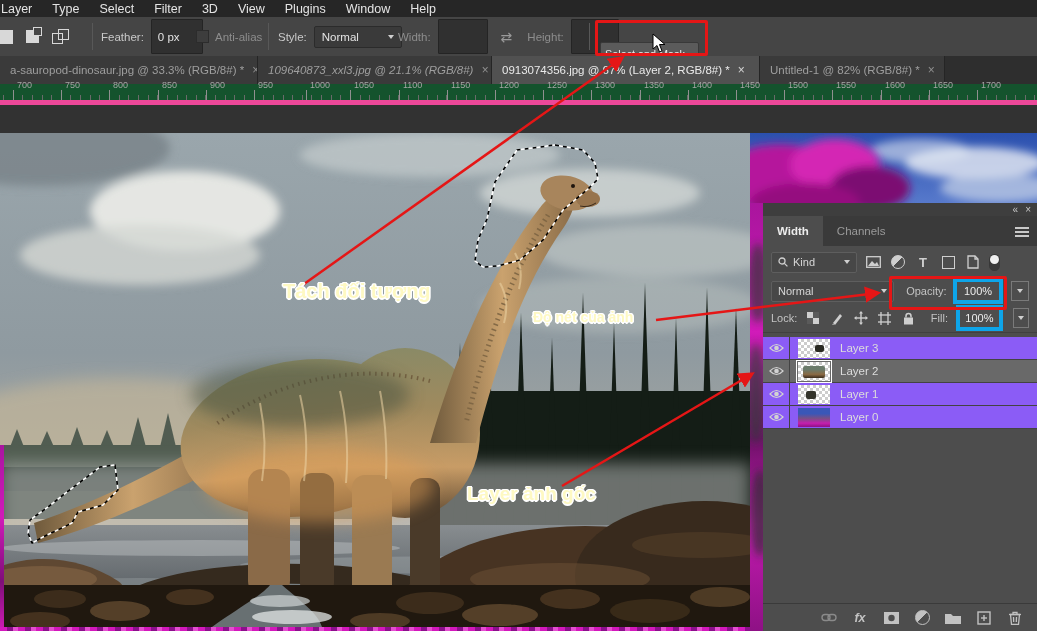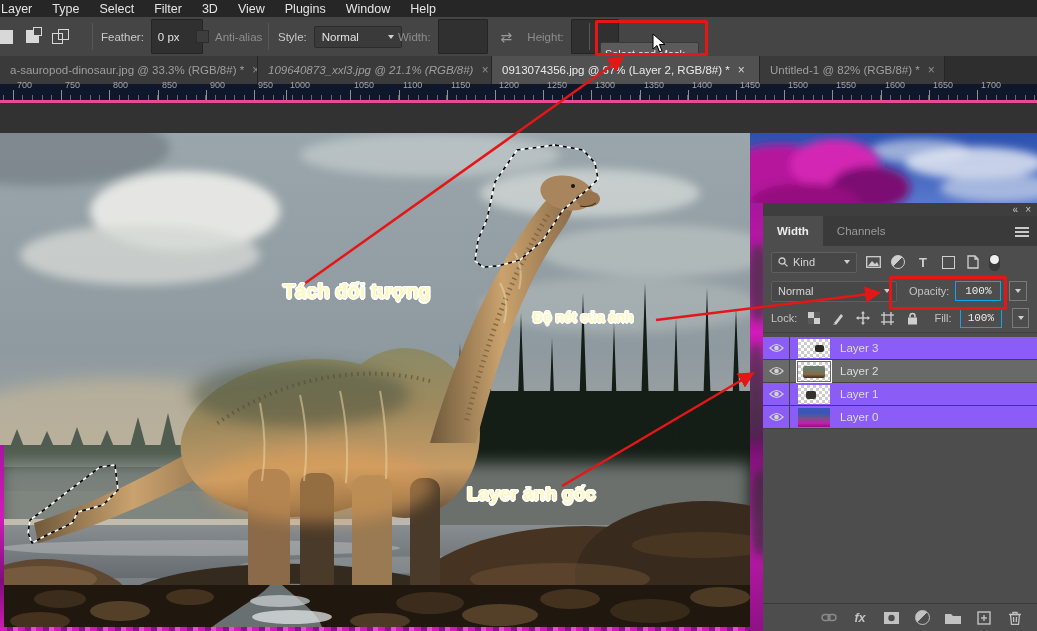--- a/index.html
+++ b/index.html
@@ -37,22 +37,22 @@
          display:flex;align-items:center;justify-content:center;}
   
   .tabbar{position:absolute;top:56px;left:0;right:0;height:28px;background:#2e2e2e;
           display:flex;z-index:10;}
   .dtab{height:100%;display:flex;align-items:center;gap:8px;padding:0 10px;background:#3a3a3a;
         border-right:1px solid #252525;color:#9e9e9e;font-size:11.5px;overflow:hidden;
         box-sizing:border-box;flex:0 0 auto;white-space:nowrap;}
   .dtab.active{background:#515151;color:#eaeaea;}
   .dtab .tx{font-size:12px;opacity:.85;}
   
-  .ruler{position:absolute;top:84px;left:0;right:0;height:16px;background:#0f172a;
-         border-bottom:3px solid #ec4899;z-index:10;padding-left:22px;}
+  .ruler{position:absolute;top:84px;left:0;right:0;height:16px;background:#14532d;
+         border-bottom:5px solid #ec4899;z-index:10;padding-left:22px;}
   .ruler .minors{position:absolute;bottom:0;left:3px;right:0;height:5px;
     background:repeating-linear-gradient(90deg,#6a6a6a 0 1px,transparent 1px 9.64px);}
   .tick{position:absolute;bottom:0;height:10px;border-left:1px solid #909090;}
   .tick span{position:absolute;left:3px;top:-10px;font-size:9px;color:#a5a5a5;}
   
   .canvas{position:absolute;top:100px;left:0;width:1037px;height:531px;background:#323232;}
   .scene{position:absolute;left:0;top:33px;z-index:1;}
   .rightimg{position:absolute;left:750px;top:33px;z-index:1;}
   .sliver-left{position:absolute;left:0;top:345px;width:4px;height:182px;z-index:2;
     background:linear-gradient(180deg,#a915a0,#d11bb9 40%,#7e0e79 75%,#c81bb0);}
@@ -76,22 +76,22 @@
   .halfcirc{width:12px;height:12px;border-radius:50%;border:1px solid #cfcfcf;
             background:linear-gradient(135deg,#cfcfcf 50%,transparent 50%);}
   .ticon{font-weight:bold;font-size:13px;color:#cfcfcf;}
   .sqicon{width:11px;height:11px;border:1.6px solid #cfcfcf;}
   .togglepin{width:11px;height:17px;border-radius:6px;background:#383838;position:relative;}
   .togglepin:after{content:"";position:absolute;left:1px;top:1px;width:9px;height:9px;
                    border-radius:50%;background:#efefef;}
   .p-blend{height:26px;display:flex;align-items:center;padding:0 8px;gap:6px;}
   .blenddd{width:126px;}
   .oplabel{color:#c3c3c3;margin-left:6px;}
-  .valbox{width:44px;height:18px;border:1px solid #0ea5e9;display:flex;align-items:center;
-          justify-content:center;color:#ececec;font-family:Liberation Mono, monospace;}
+  .valbox{width:44px;height:18px;border:4px solid #0ea5e9;display:flex;align-items:center;
+          justify-content:center;color:#ececec;}
   .chevbox{width:16px;height:18px;border:1px solid #7a7a7a;margin-left:2px;display:flex;
            align-items:center;justify-content:center;}
   .chevbox .chev{margin:0;}
   .p-lock{height:28px;display:flex;align-items:center;padding:0 8px;gap:8px;color:#c3c3c3;}
   .p-sep{height:1px;background:#404040;}
   .rows{position:absolute;top:134px;left:0;right:0;}
   .lrow{height:22px;display:flex;align-items:center;border-bottom:1px solid #434343;background:#8b5cf6;}
   .lrow.selected{background:#696969;}
   .eyecell{width:27px;height:100%;display:flex;align-items:center;justify-content:center;
            border-right:1px solid #434343;box-sizing:border-box;}
@@ -199,21 +199,21 @@
       </div>
     <div class="tick" style="left:158px">
         <span>850</span>
       </div>
     <div class="tick" style="left:206px">
         <span>900</span>
       </div>
     <div class="tick" style="left:254px">
         <span>950</span>
       </div>
-    <div class="tick" style="left:286px">
+    <div class="tick" style="left:306px">
         <span>1000</span>
       </div>
     <div class="tick" style="left:350px">
         <span>1050</span>
       </div>
     <div class="tick" style="left:399px">
         <span>1100</span>
       </div>
     <div class="tick" style="left:447px">
         <span>1150</span>

